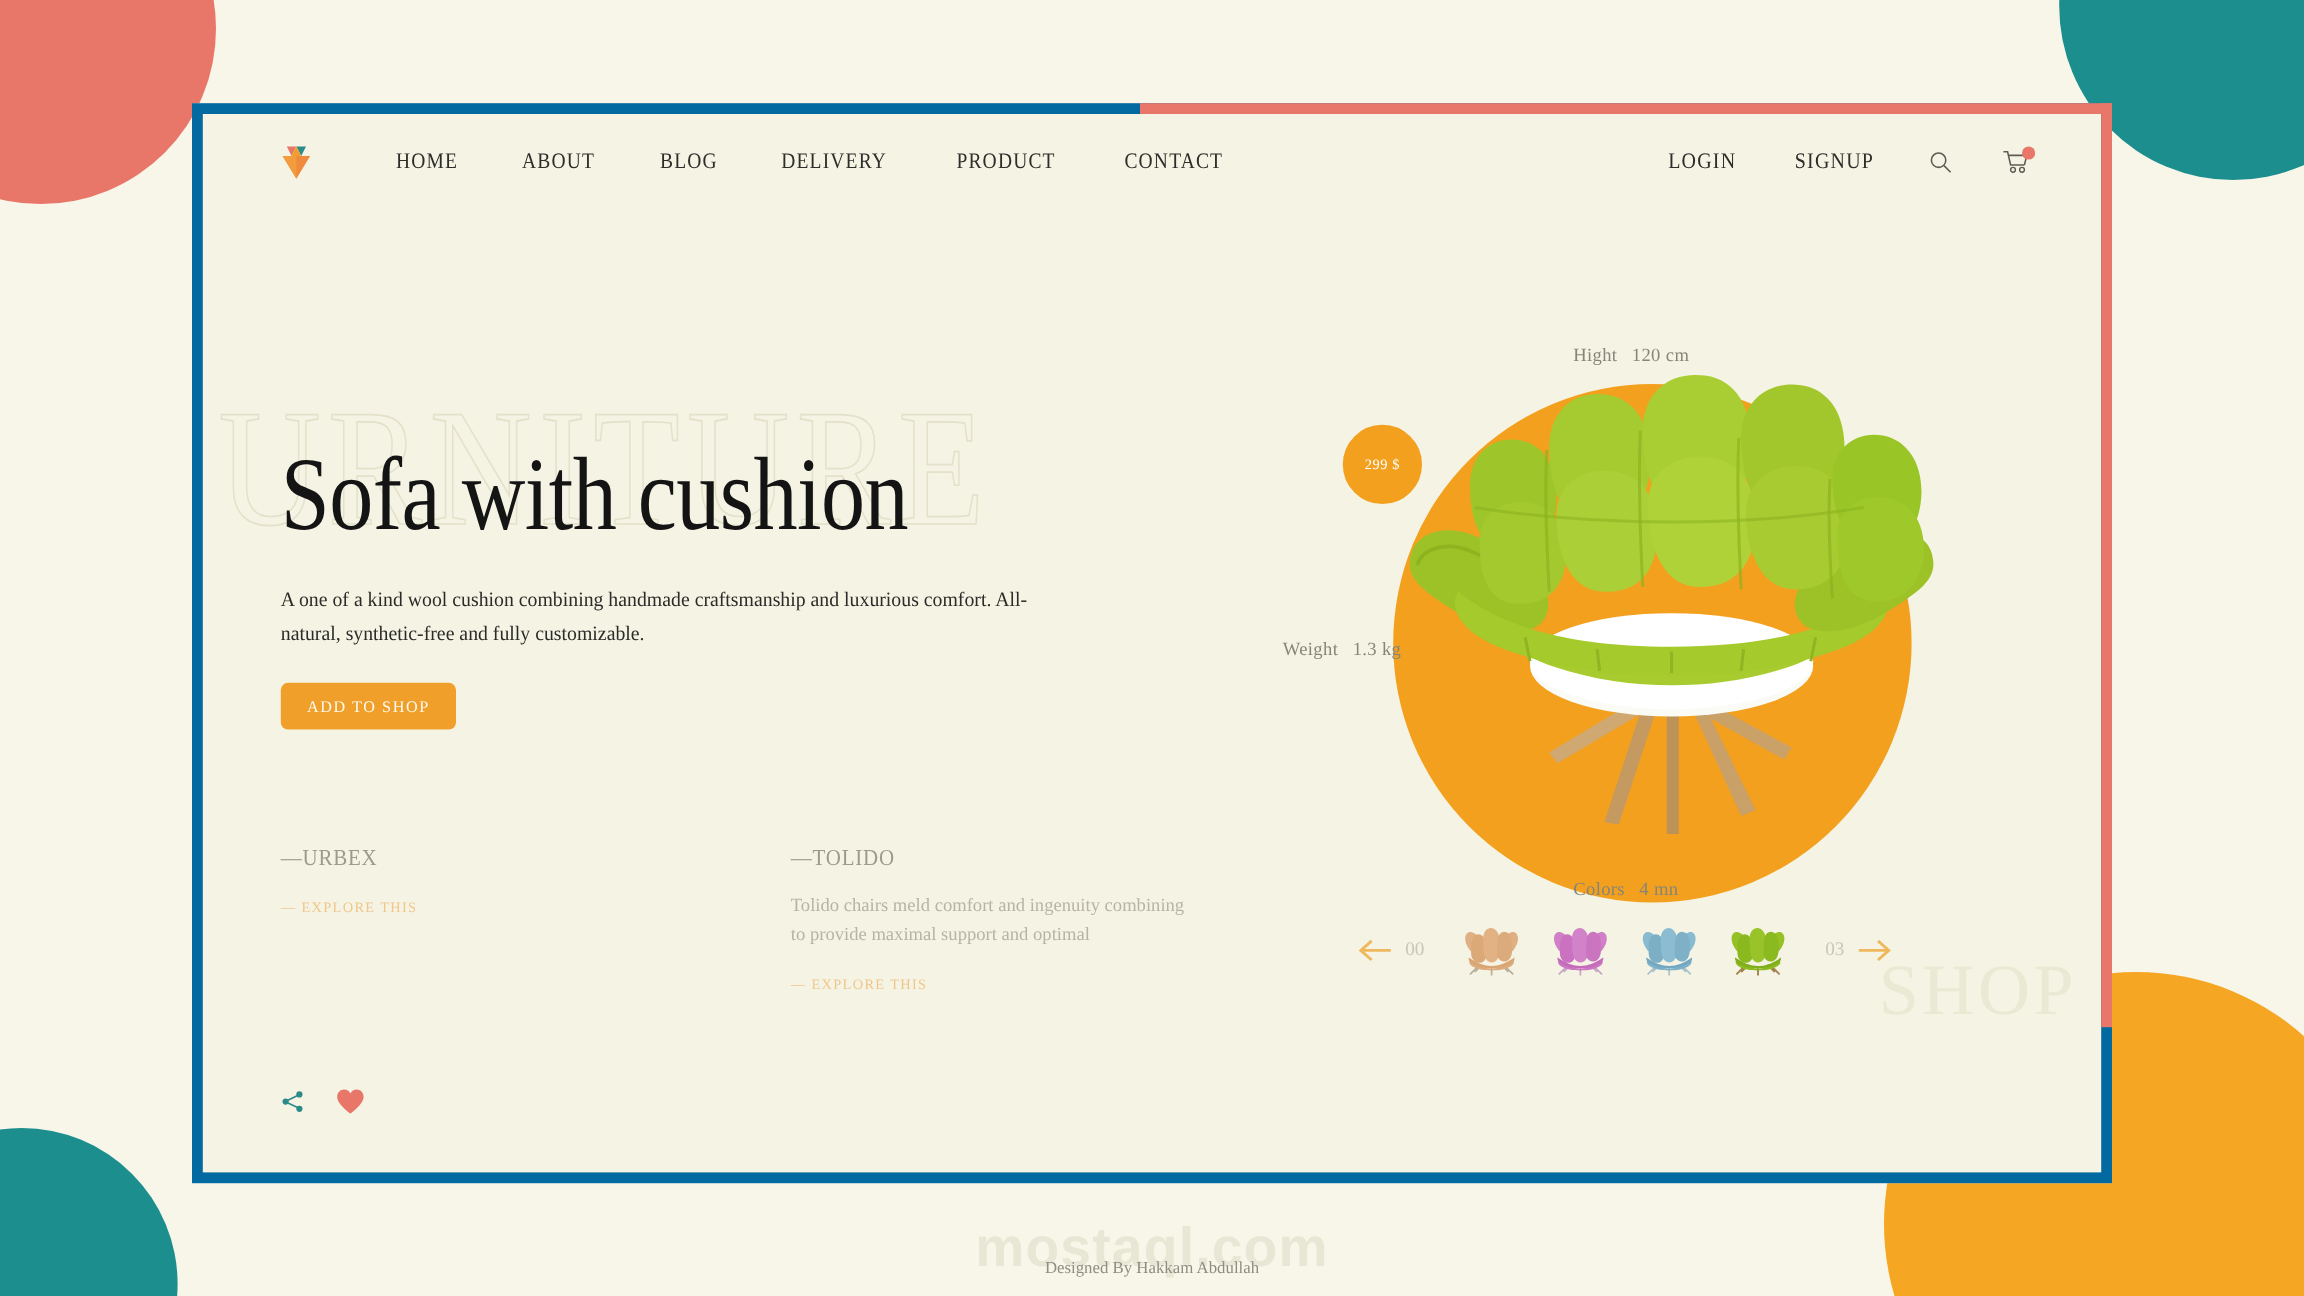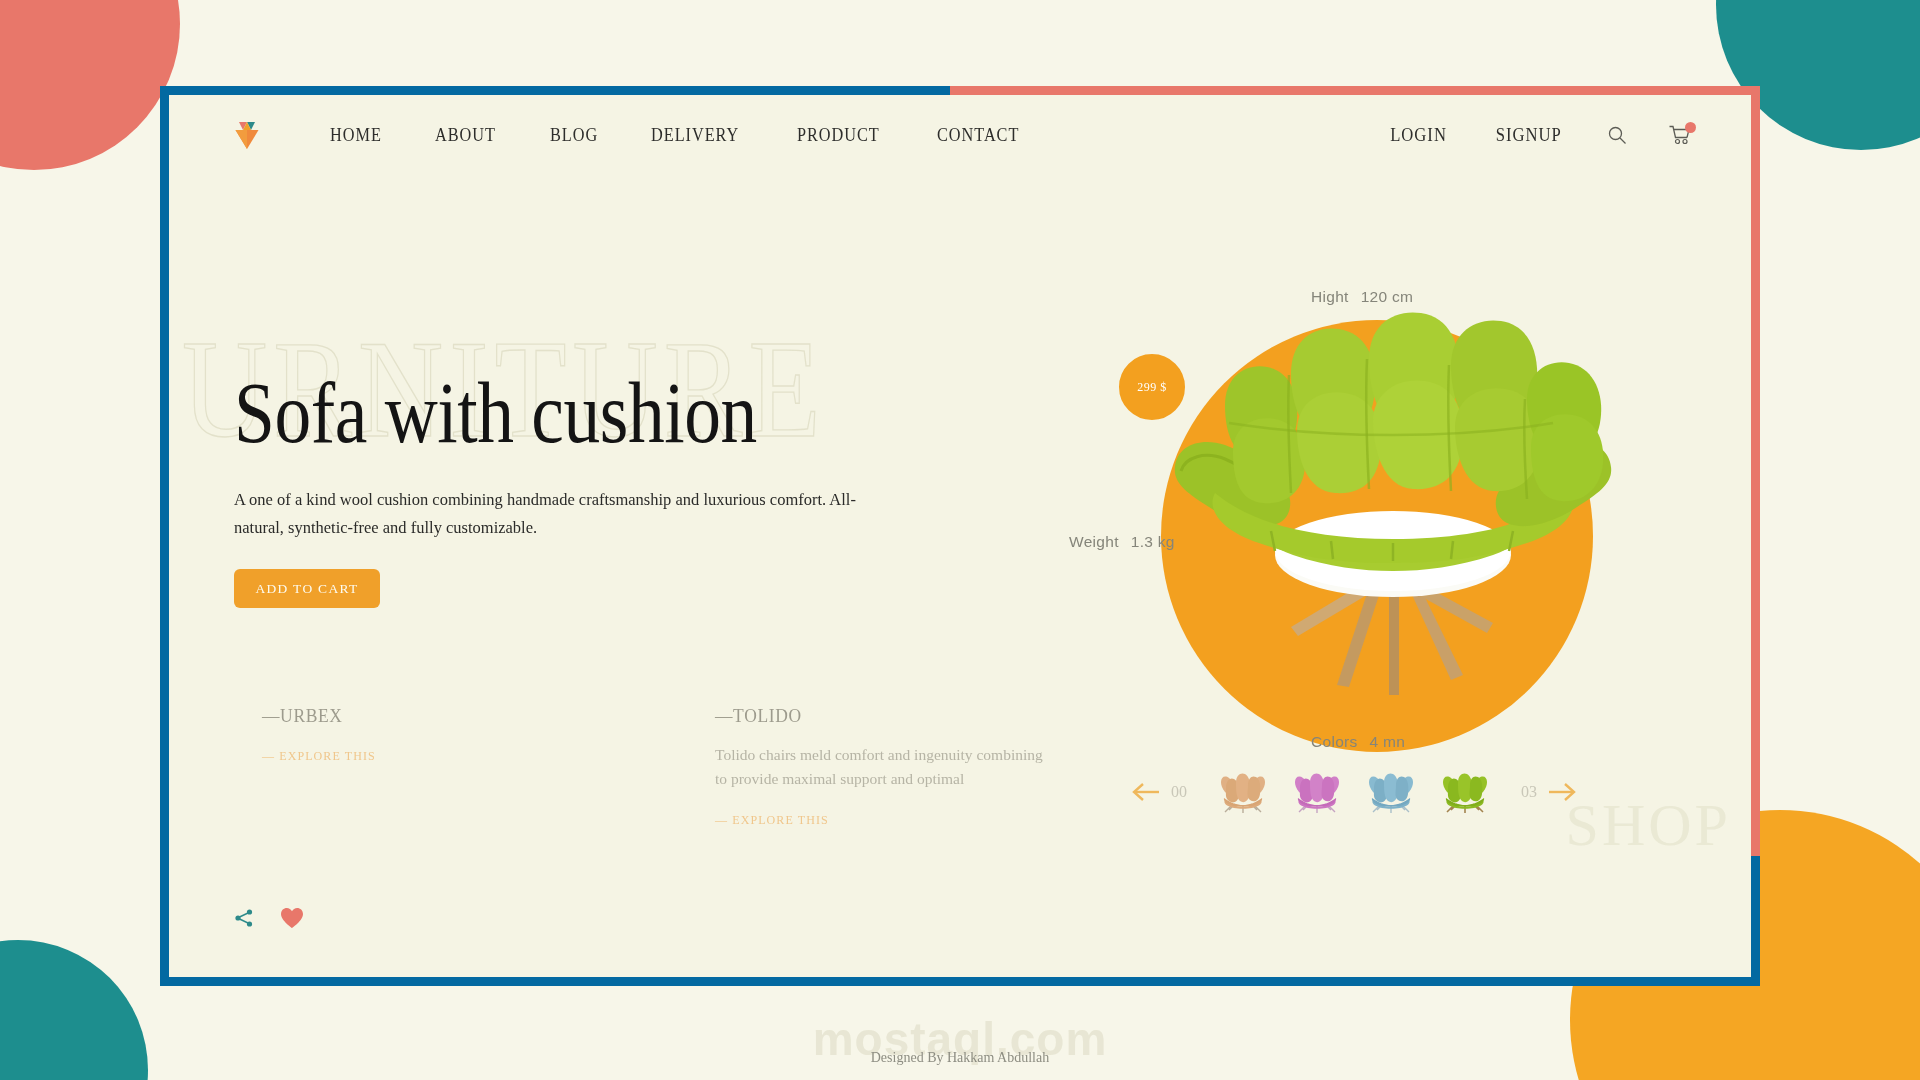--- a/index.html
+++ b/index.html
@@ -125,21 +125,21 @@
     font-family: "Liberation Serif", serif;
     font-size: 13.5px; letter-spacing: 1.3px;
     cursor: pointer;
   }
 
   
   .features {
     position: absolute; left: 65px; top: 610px;
     display: flex; gap: 75px;
   }
-  .feature { width: 350px; margin-left: 28px; }
+  .feature { width: 350px; }
   .feature-title {
     font-family: "Liberation Serif", serif;
     font-size: 19px; letter-spacing: 0.7px;
     color: #9d9b8d; transform: scaleX(0.92); transform-origin: left center;
   }
   .feature-desc {
     margin-top: 16px;
     font-family: "Liberation Serif", serif;
     font-size: 15.5px; line-height: 1.55;
     color: #b6b4a5; width: 330px;
@@ -171,21 +171,21 @@
     background: #f3a01f;
     border: 5px solid #f5f4e4;
     display: flex; align-items: center; justify-content: center;
     color: #fff;
     font-family: "Liberation Serif", serif;
     font-size: 12px; letter-spacing: 0.5px;
     z-index: 4;
   }
   .spec {
     position: absolute;
-    font-family: Liberation Sans, sans-serif;
+    font-family: Liberation Serif, serif;
     font-size: 15.5px; color: #85857a;
     letter-spacing: 0.3px; white-space: nowrap; z-index: 5;
   }
   .spec-label { color: #85857a; }
   .spec-value { color: #85857a; margin-left: 12px; }
   .spec-height { left: 230px; top: 88px; }
   .spec-weight { left: -12px; top: 333px; }
   .spec-colors { left: 230px; top: 533px; }
 
   .chair-svg { position: absolute; left: 60px; top: 55px; z-index: 3; }
@@ -281,21 +281,21 @@
         </svg>
         <span class="cart-badge"></span>
       </div>
     </div>
   </div>
 
   <div class="hero-left">
     <div class="watermark-furniture">URNITURE</div>
     <h1 class="hero-title">Sofa with cushion</h1>
     <p class="hero-desc">A one of a kind wool cushion combining handmade craftsmanship and luxurious comfort. All-natural, synthetic-free and fully customizable.</p>
-    <button class="btn-cart">ADD TO CART</button>
+    <button class="btn-cart">ADD TO SHOP</button>
   </div>
 
   <div class="features">
     <div class="feature">
       <div class="feature-title">—URBEX</div>
       <a class="feature-link">— EXPLORE THIS</a>
     </div>
     <div class="feature">
       <div class="feature-title">—TOLIDO</div>
       <div class="feature-desc">Tolido chairs meld comfort and ingenuity combining to provide maximal support and optimal</div>

